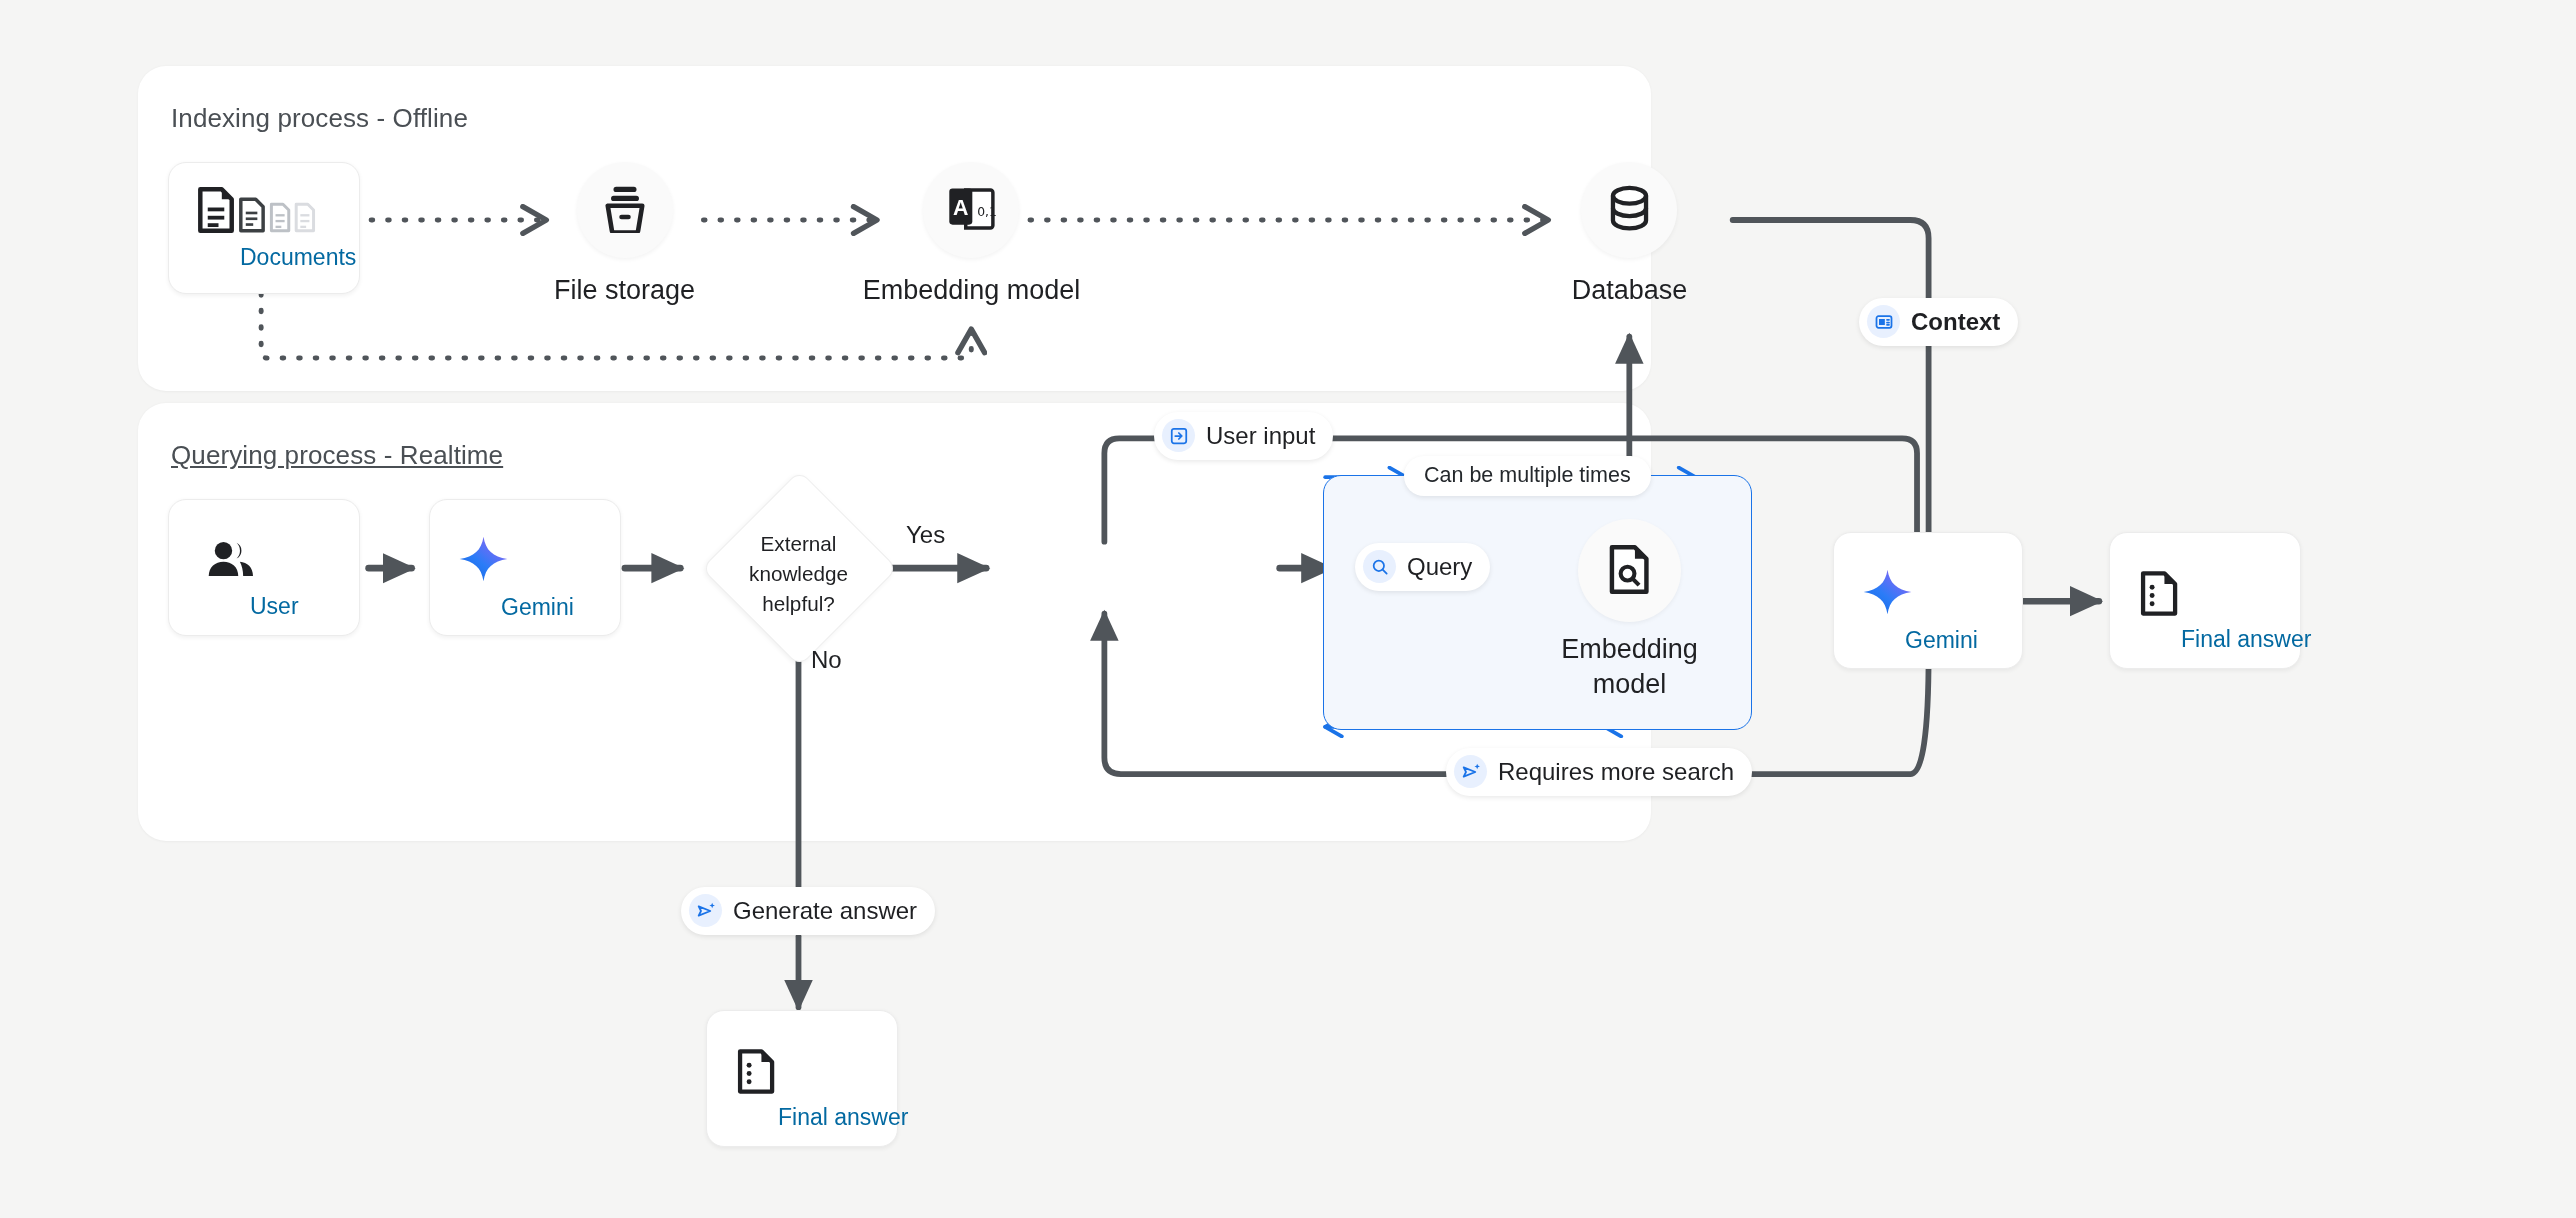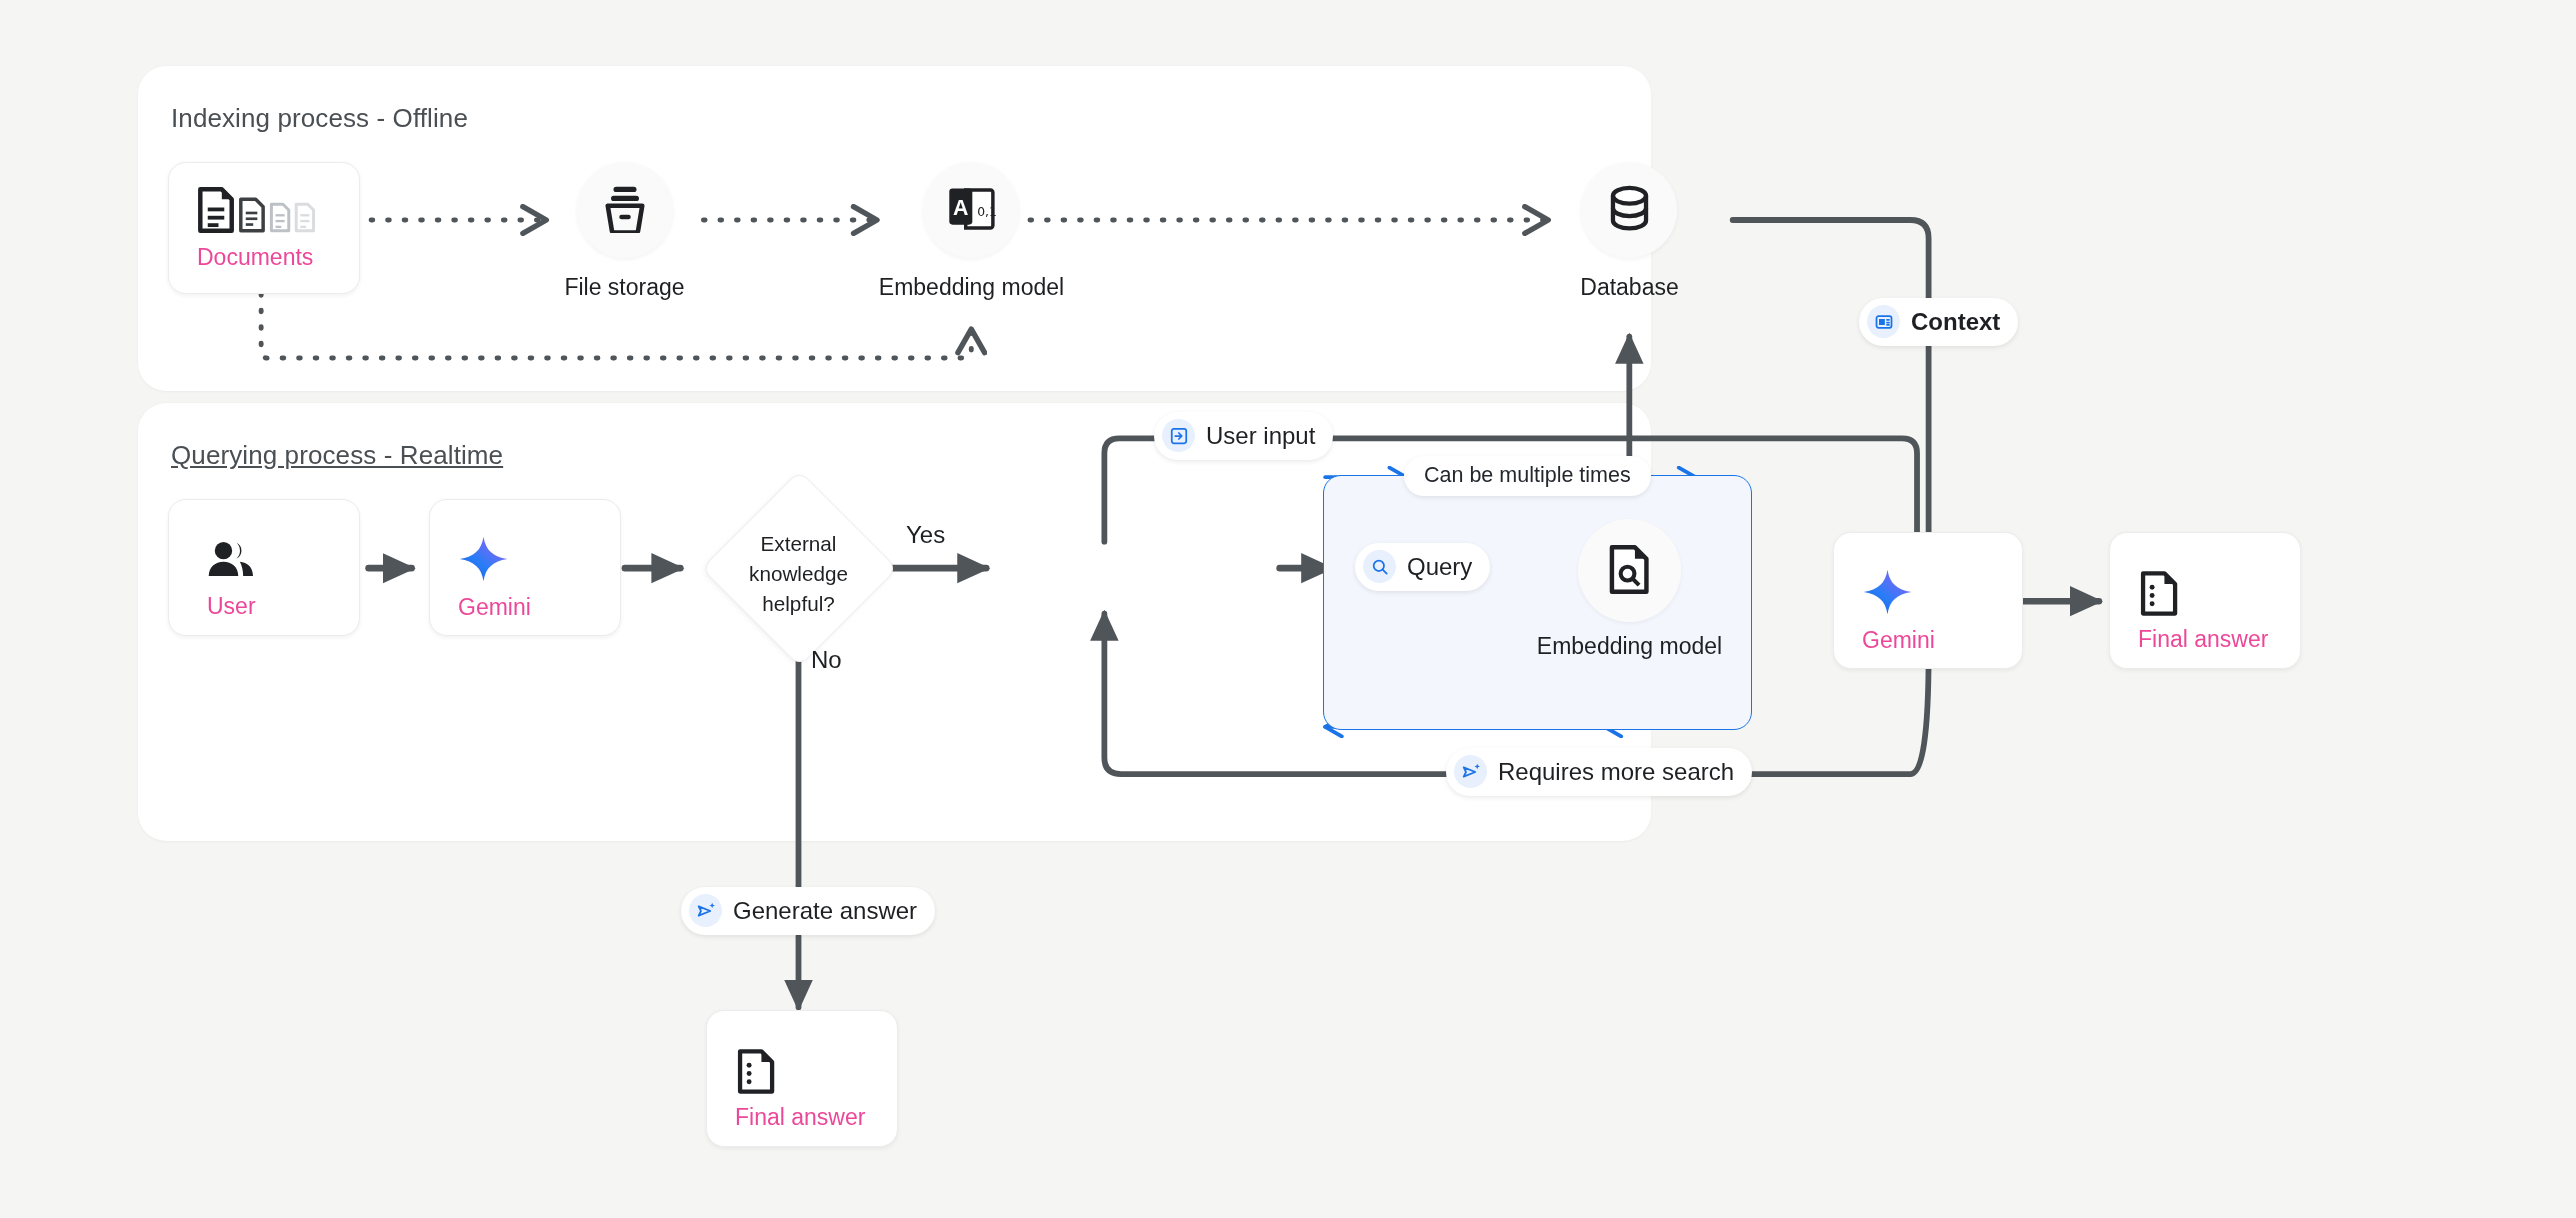--- a/index.html
+++ b/index.html
@@ -19,28 +19,28 @@
   .panel-title{
     position:absolute;font-size:26px;color:#4a4f54;font-weight:400;
     letter-spacing:0.1px;white-space:nowrap;
   }
   .card{
     position:absolute;background:#ffffff;border:0.8px solid #ececec;
     border-radius:18px;box-shadow:0 1.7px 4.1px rgba(0,0,0,.055);
     display:flex;flex-direction:column;align-items:center;justify-content:center;
   }
   .card .ico{display:flex;align-items:center;justify-content:center;}
-  .card .lbl{font-size:23px;color:#ec4899;margin-top:11.6px;white-space:nowrap;text-align:center;line-height:1.2;}
+  .card .lbl{font-size:23px;color:#0369a1;margin-top:11.6px;white-space:nowrap;text-align:center;line-height:1.2;margin-left:43px;}
   .circ{
     position:absolute;background:#fafafa;border-radius:50%;
     display:flex;align-items:center;justify-content:center;
     box-shadow:0 1.7px 4.1px rgba(0,0,0,.05);
   }
   .circ-lbl{
-    position:absolute;font-size:23px;color:#1f2023;text-align:center;
+    position:absolute;font-size:27px;color:#1f2023;text-align:center;
     white-space:nowrap;line-height:1.28;
   }
   .circ-lbl.wrap{white-space:normal;}
   .pill{
     position:absolute;background:#ffffff;border-radius:826px;
     box-shadow:0 1.7px 5px rgba(0,0,0,.09);
     display:flex;align-items:center;gap:10.7px;
     padding:7.4px 18px 7.4px 8.3px;
   }
   .pill .pico{

